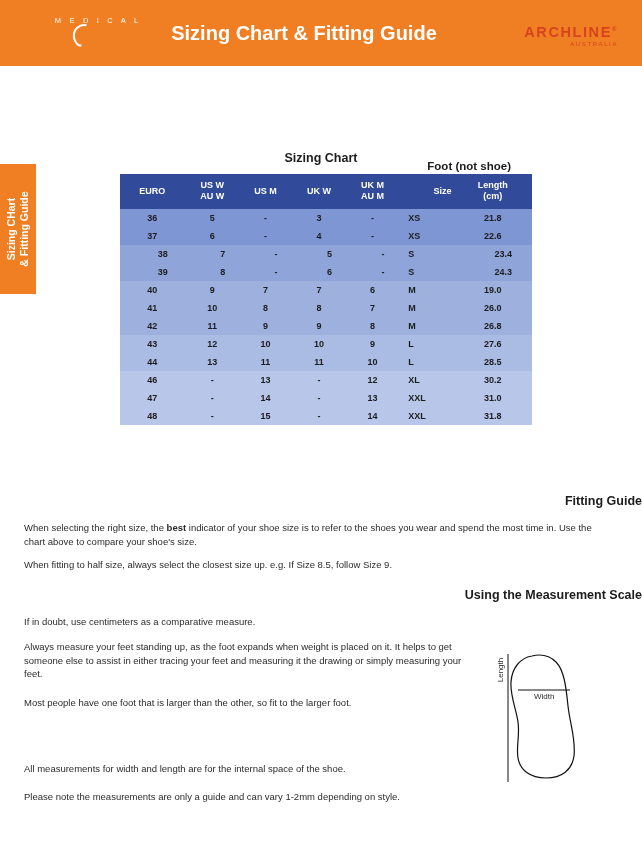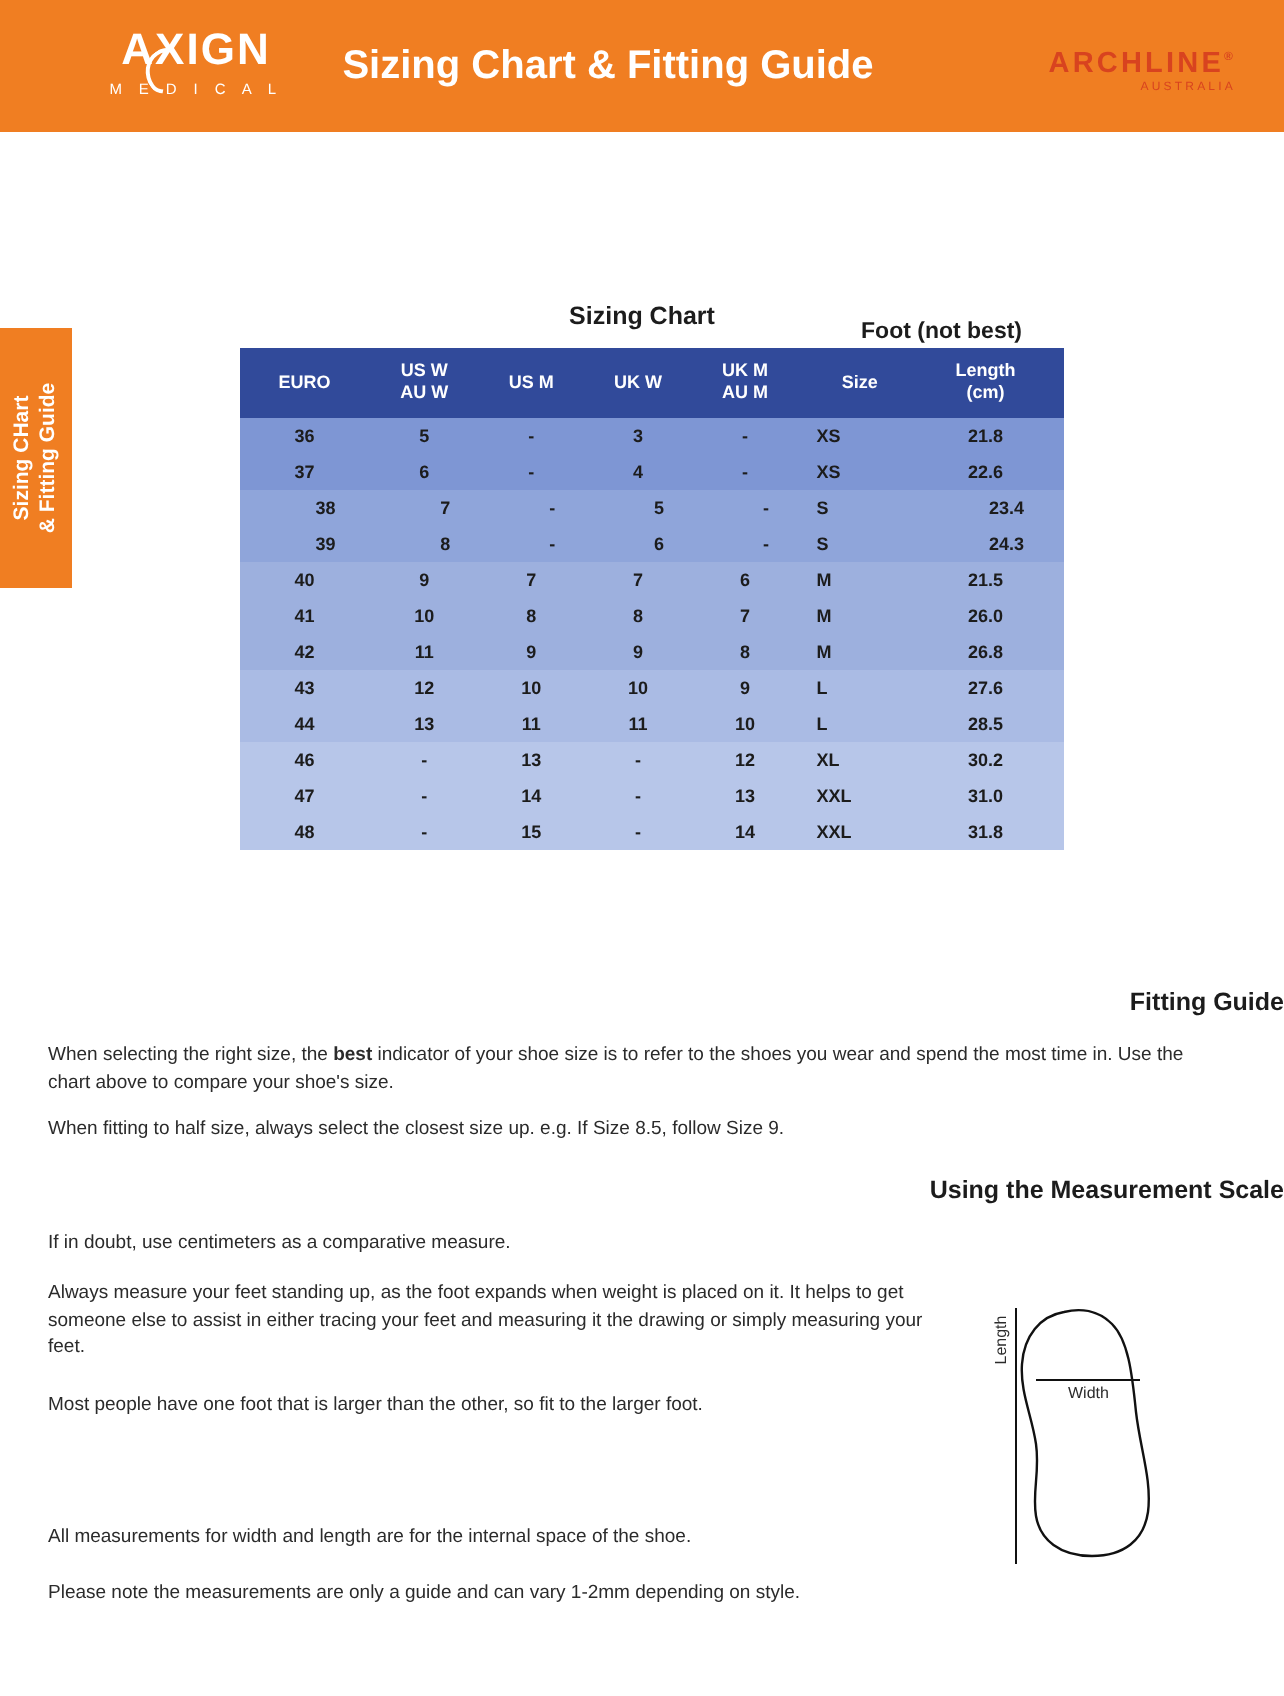--- a/index.html
+++ b/index.html
@@ -131,21 +131,21 @@
   table.sizing th {
     background: #314a9a;
     color: #ffffff;
     font-size: 9px;
     font-weight: bold;
     padding: 6px 2px 7px 2px;
     text-align: center;
     line-height: 11px;
     border: 0;
   }
-  table.sizing th.l { text-align: center; padding-left: 10px; }
+  table.sizing th.l { text-align: right; padding-left: 10px; }
   table.sizing td {
     color: #1c1c1c;
     text-align: center;
     padding: 4px 2px;
     font-size: 9px;
     font-weight: bold;
     border: 0;
     height: 18px;
   }
   table.sizing td.l { text-align: left; padding-left: 10px; }
@@ -205,39 +205,38 @@
     font-size: 8px;
     color: #2b2b2b;
   }
 </style>
 </head>
 <body>
 
 <div class="header">
   <div class="logo-axign">
     <div class="logo-swoosh"></div>
-    <div class="brand">AXIGN</div>
     <div class="sub">M E D I C A L</div>
   </div>
   <div class="header-title">Sizing Chart &amp; Fitting Guide</div>
   <div class="logo-archline">
     <div class="al-name"><span>ARCHLINE</span><span class="al-tm">®</span></div>
     <div class="al-sub">AUSTRALIA</div>
   </div>
 </div>
 
 <div class="side-tab">
   <div class="side-tab-text">
     <span>Sizing CHart</span><br>
     <span>&amp; Fitting Guide</span>
   </div>
 </div>
 
 <div class="table-caption">Sizing Chart</div>
-<div class="foot-label">Foot (not best)</div>
+<div class="foot-label">Foot (not shoe)</div>
 
 <table class="sizing">
   <thead>
     <tr>
       <th><span>EURO</span></th>
       <th><span>US W</span><br><span>AU W</span></th>
       <th><span>US M</span></th>
       <th><span>UK W</span></th>
       <th><span>UK M</span><br><span>AU M</span></th>
       <th class="l"><span>Size</span></th>
@@ -281,21 +280,21 @@
       <td class="l">S</td>
       <td>24.3</td>
     </tr>
     <tr class="b3">
       <td>40</td>
       <td>9</td>
       <td>7</td>
       <td>7</td>
       <td>6</td>
       <td class="l">M</td>
-      <td>21.5</td>
+      <td>19.0</td>
     </tr>
     <tr class="b3">
       <td>41</td>
       <td>10</td>
       <td>8</td>
       <td>8</td>
       <td>7</td>
       <td class="l">M</td>
       <td>26.0</td>
     </tr>

